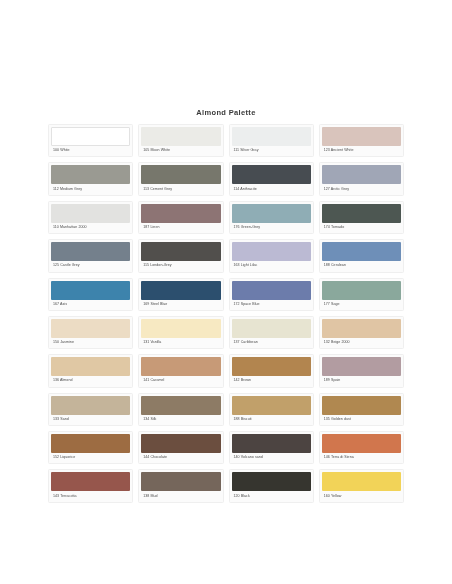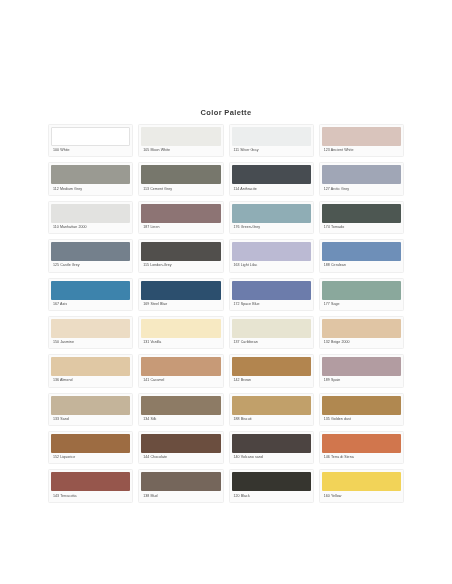--- a/index.html
+++ b/index.html
@@ -59,21 +59,21 @@
     white-space: nowrap;
     overflow: hidden;
     letter-spacing: 0.05px;
   }
 </style>
 </head>
 <body>
 
 <div id="page">
   <div id="palette-card">
-    <div id="palette-title">Color Palette</div>
+    <div id="palette-title">Almond Palette</div>
     <div class="swatch-grid">
         <div class="swatch-card">
           <div class="swatch-chip outlined" style="background: rgb(255, 255, 255);"></div>
           <div class="swatch-label">100 White</div>
         </div>
         <div class="swatch-card">
           <div class="swatch-chip" style="background: rgb(235, 235, 231);"></div>
           <div class="swatch-label">105 Moon White</div>
         </div>
         <div class="swatch-card">

